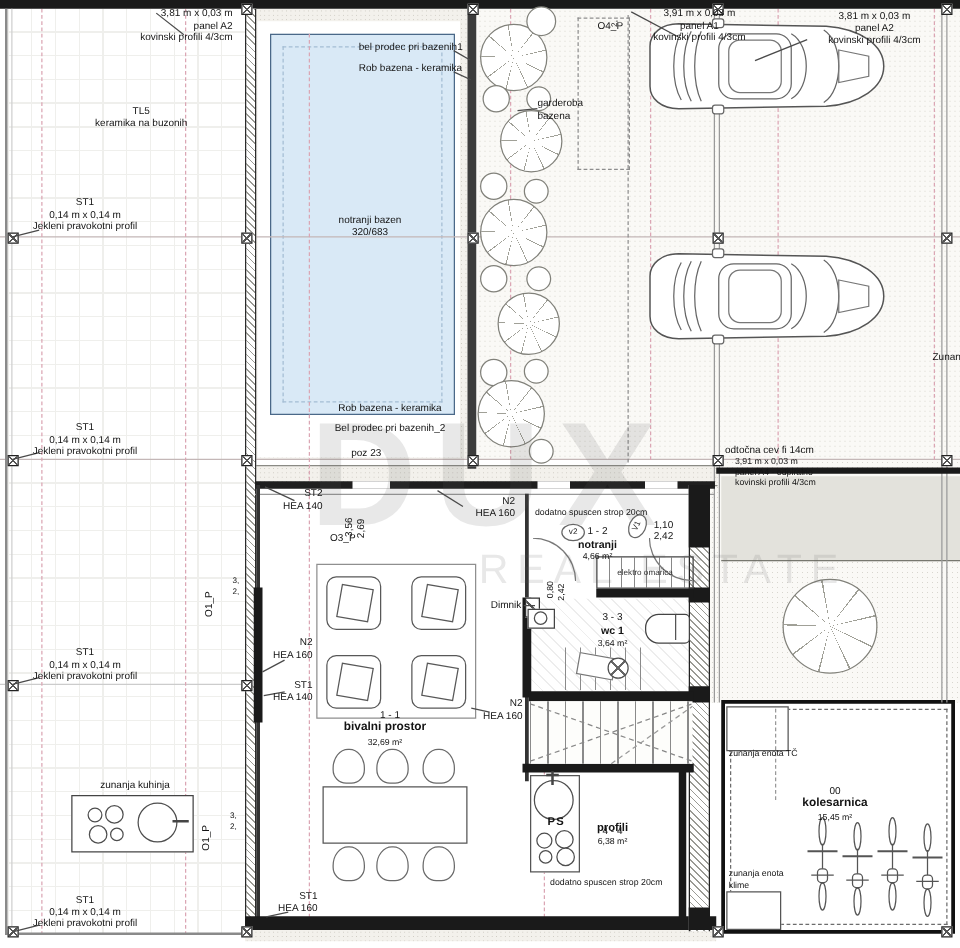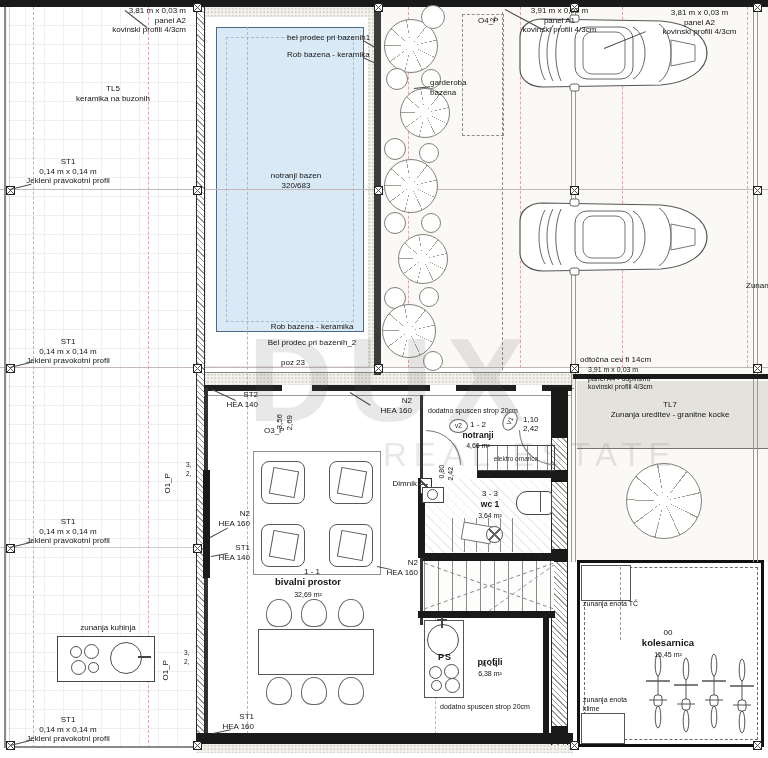--- a/index.html
+++ b/index.html
@@ -365,24 +365,20 @@
     <div>kovinski profili 4/3cm</div>
   </div>
   <div class="lbl lblz" style="left:746px;top:281px">Zunanja</div>
 
   <div class="lbl lblz" style="left:580px;top:355px">odtočna cev fi 14cm</div>
   <div class="lbl sm lblz" style="left:588px;top:366px">
     <div>3,91 m x 0,03 m</div>
     <div>panel A4 - odpiralno</div>
     <div>kovinski profili 4/3cm</div>
   </div>
-  <div class="lbl cen lblz" style="left:600px;top:400px;width:140px">
-    <div>TL7</div>
-    <div>Zunanja ureditev - granitne kocke</div>
-  </div>
 
   <div class="lbl rgt lblz" style="left:210px;top:390px;width:48px">
     <div>ST2</div>
     <div>HEA 140</div>
   </div>
   <div class="lbl rot lblz" style="left:284px;top:420px">3,56</div>
   <div class="lbl rot lblz" style="left:294px;top:421px">2,69</div>
   <div class="lbl lblz" style="left:264px;top:426px">O3_P</div>
   <div class="lbl rgt lblz" style="left:368px;top:396px;width:44px">
     <div>N2</div>

